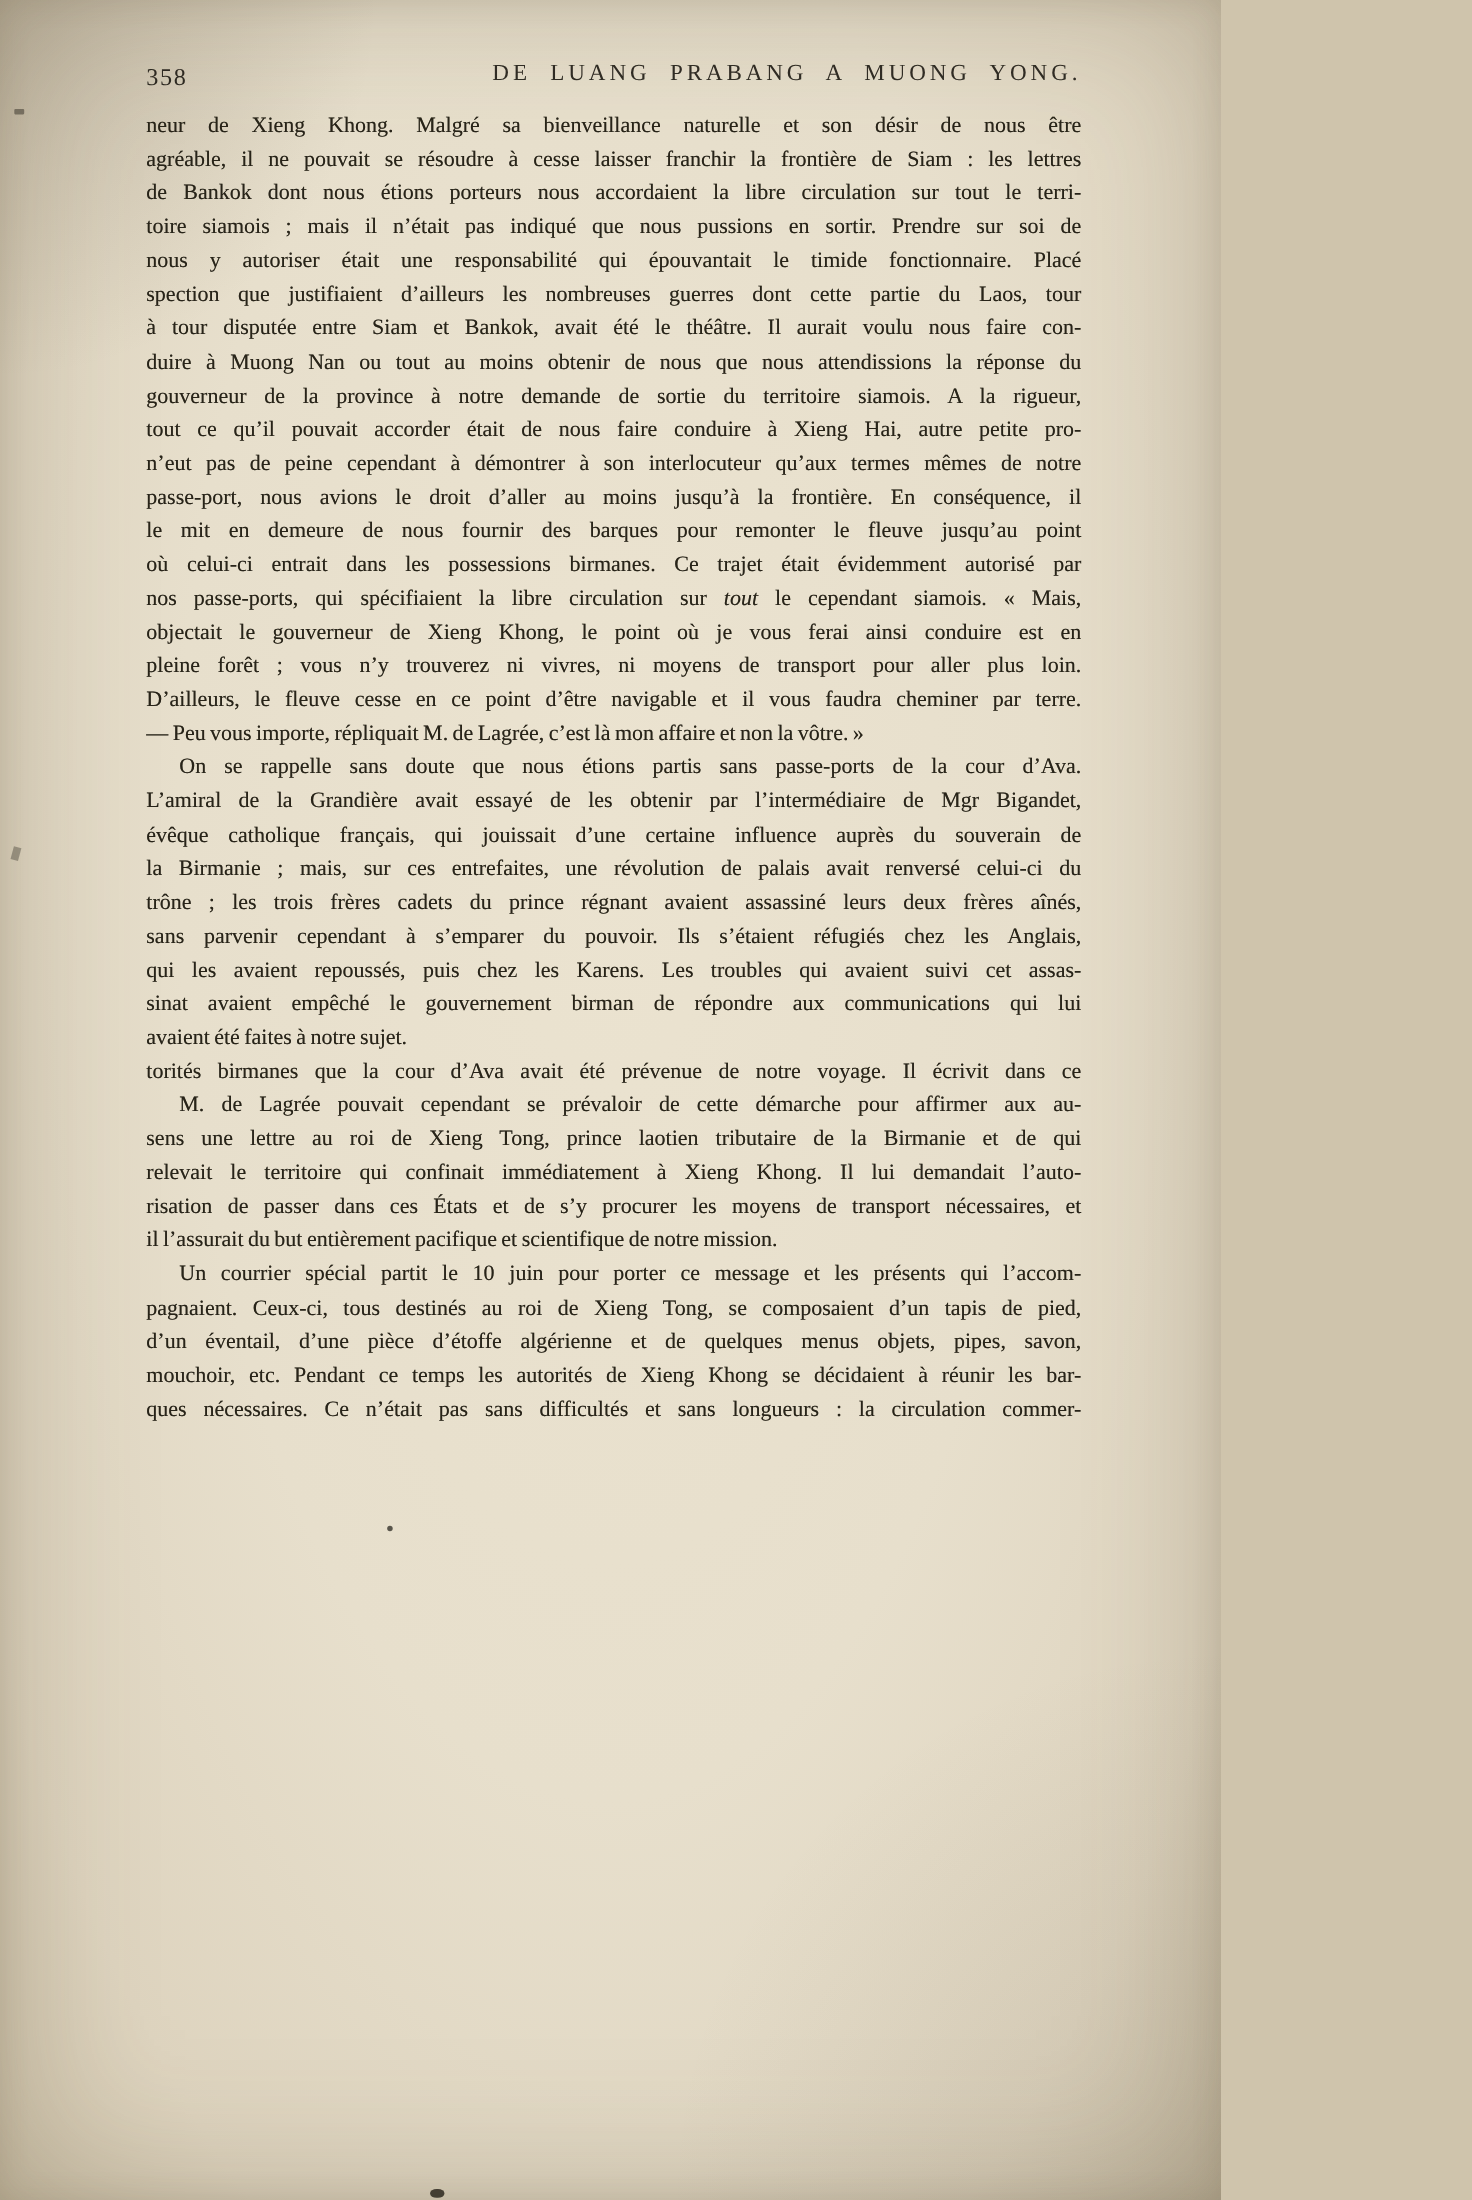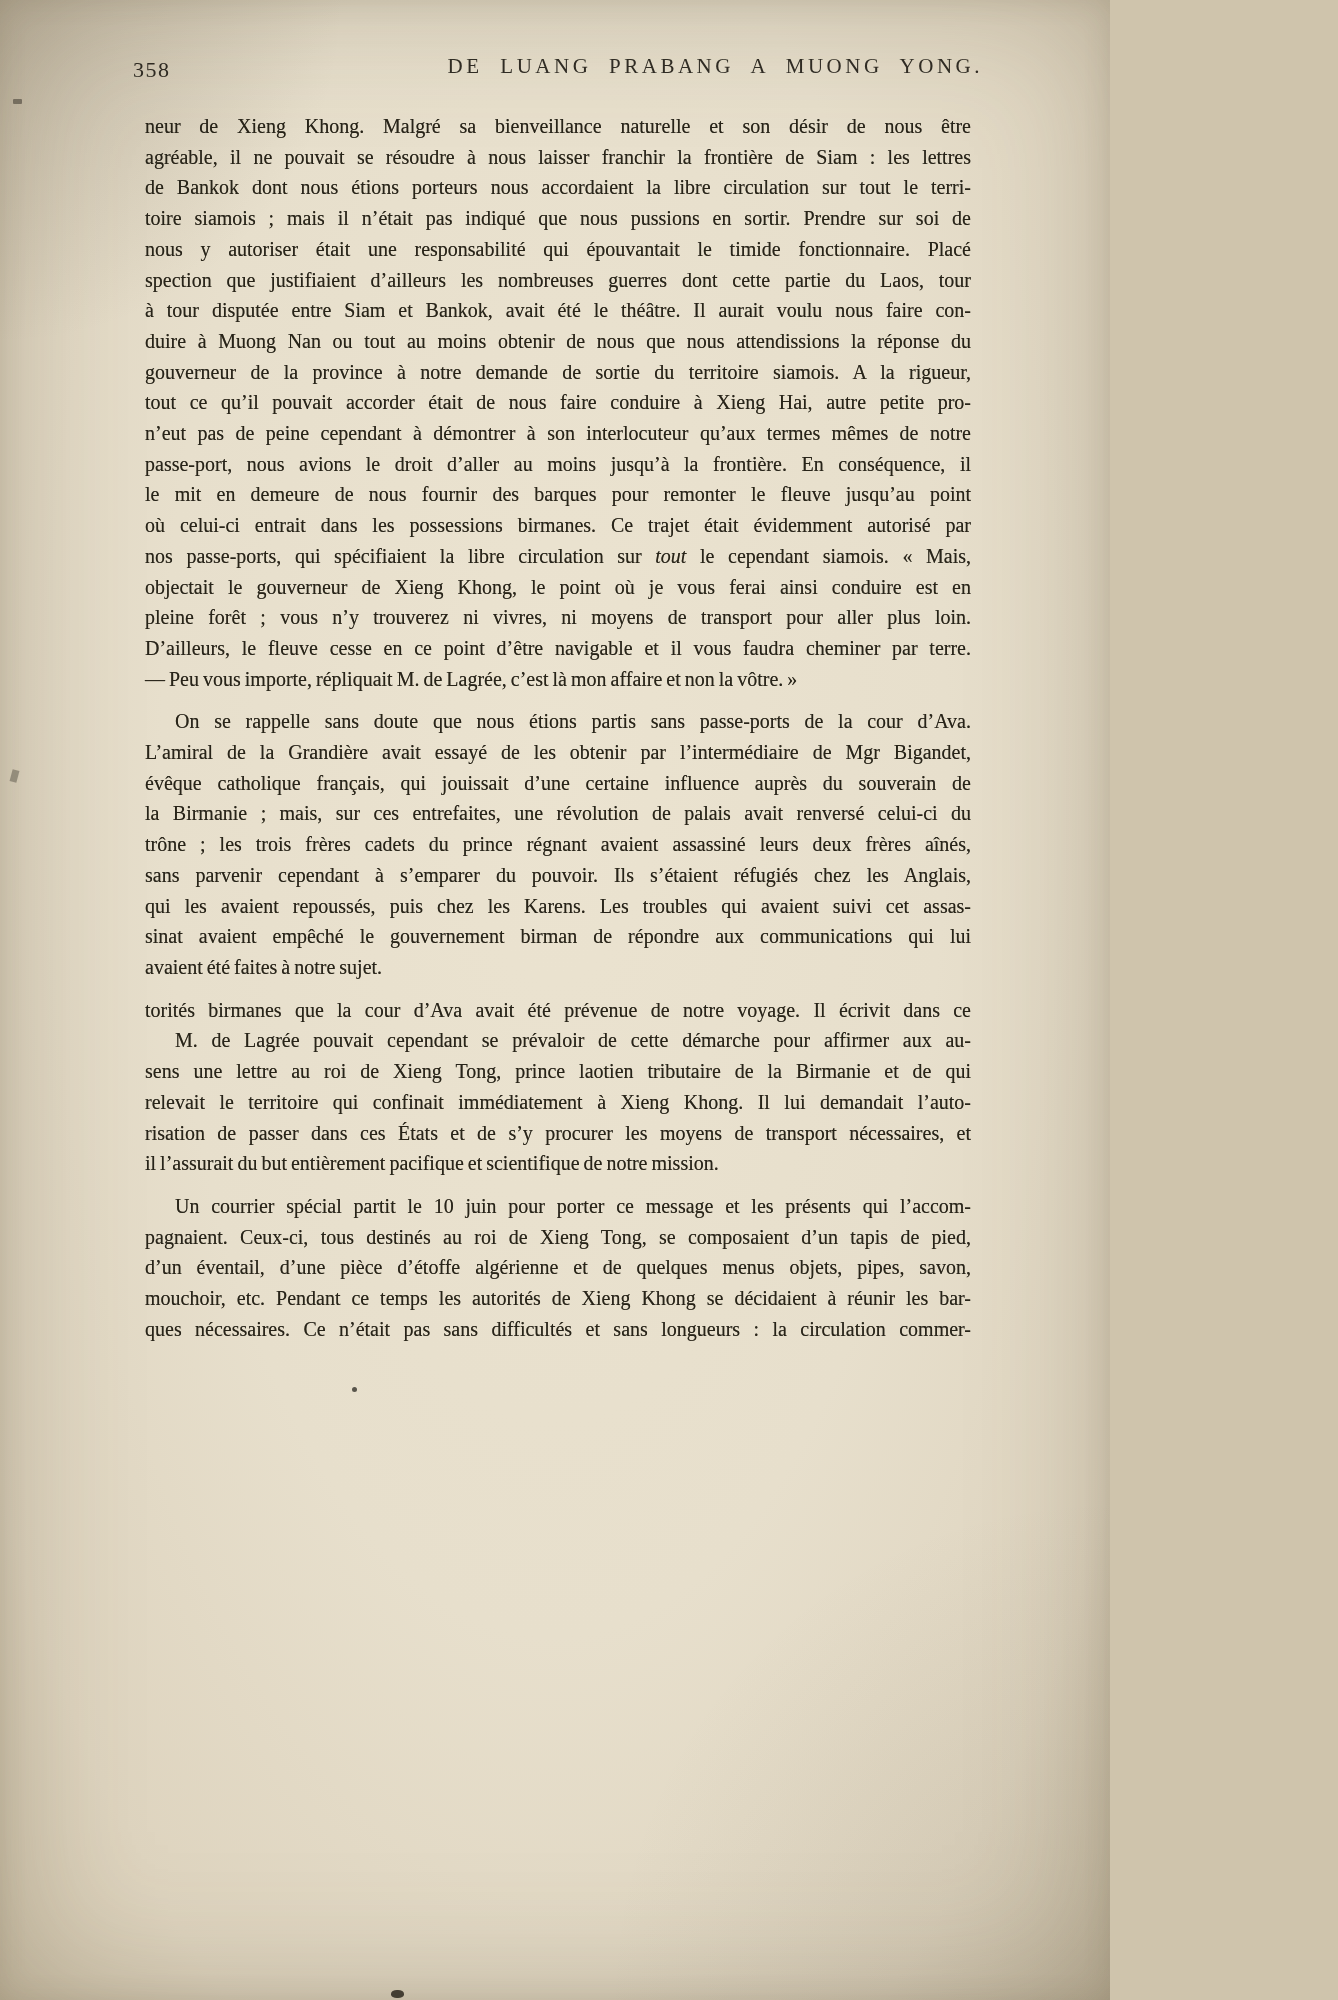--- a/index.html
+++ b/index.html
@@ -52,21 +52,21 @@
     position: absolute;
     left: 133px;
     top: 99px;
     width: 850px;
     font-size: 20px;
     line-height: 30.7px;
     word-spacing: -1px;
     color: #282419;
     text-shadow: 0 0 0.5px rgba(40,36,28,.55);
   }
-  .paragraph { margin: 12px; }
+  .paragraph { margin: 0; }
   .line {
     text-align: justify;
     text-align-last: justify;
   }
   .line.final { text-align-last: left; }
   .line.indent { text-indent: 30px; }
   .line i { font-style: italic; }
 
   
   .artifact { position: absolute; pointer-events: none; }
@@ -93,21 +93,21 @@
 <div class="page" style="--paper: #e7dfcc; --ink: #29251e;">
 
   <div class="header-row">
     <span class="page-number">358</span>
     <div class="running-title">DE LUANG PRABANG A MUONG YONG.</div>
   </div>
 
   <div class="body-block">
       <div class="paragraph">
         <div class="line"><span>neur de Xieng Khong. Malgré sa bienveillance naturelle et son désir de nous être</span></div>
-        <div class="line"><span>agréable, il ne pouvait se résoudre à nous laisser franchir la frontière de Siam : les lettres</span></div>
+        <div class="line"><span>agréable, il ne pouvait se résoudre à cesse laisser franchir la frontière de Siam : les lettres</span></div>
         <div class="line"><span>de Bankok dont nous étions porteurs nous accordaient la libre circulation sur tout le terri-</span></div>
         <div class="line"><span>toire siamois ; mais il n’était pas indiqué que nous pussions en sortir. Prendre sur soi de</span></div>
         <div class="line"><span>nous y autoriser était une responsabilité qui épouvantait le timide fonctionnaire. Placé</span></div>
         <div class="line"><span>spection que justifiaient d’ailleurs les nombreuses guerres dont cette partie du Laos, tour</span></div>
         <div class="line"><span>à tour disputée entre Siam et Bankok, avait été le théâtre. Il aurait voulu nous faire con-</span></div>
         <div class="line"><span>duire à Muong Nan ou tout au moins obtenir de nous que nous attendissions la réponse du</span></div>
         <div class="line"><span>gouverneur de la province à notre demande de sortie du territoire siamois. A la rigueur,</span></div>
         <div class="line"><span>tout ce qu’il pouvait accorder était de nous faire conduire à Xieng Hai, autre petite pro-</span></div>
         <div class="line"><span>n’eut pas de peine cependant à démontrer à son interlocuteur qu’aux termes mêmes de notre</span></div>
         <div class="line"><span>passe-port, nous avions le droit d’aller au moins jusqu’à la frontière. En conséquence, il</span></div>

